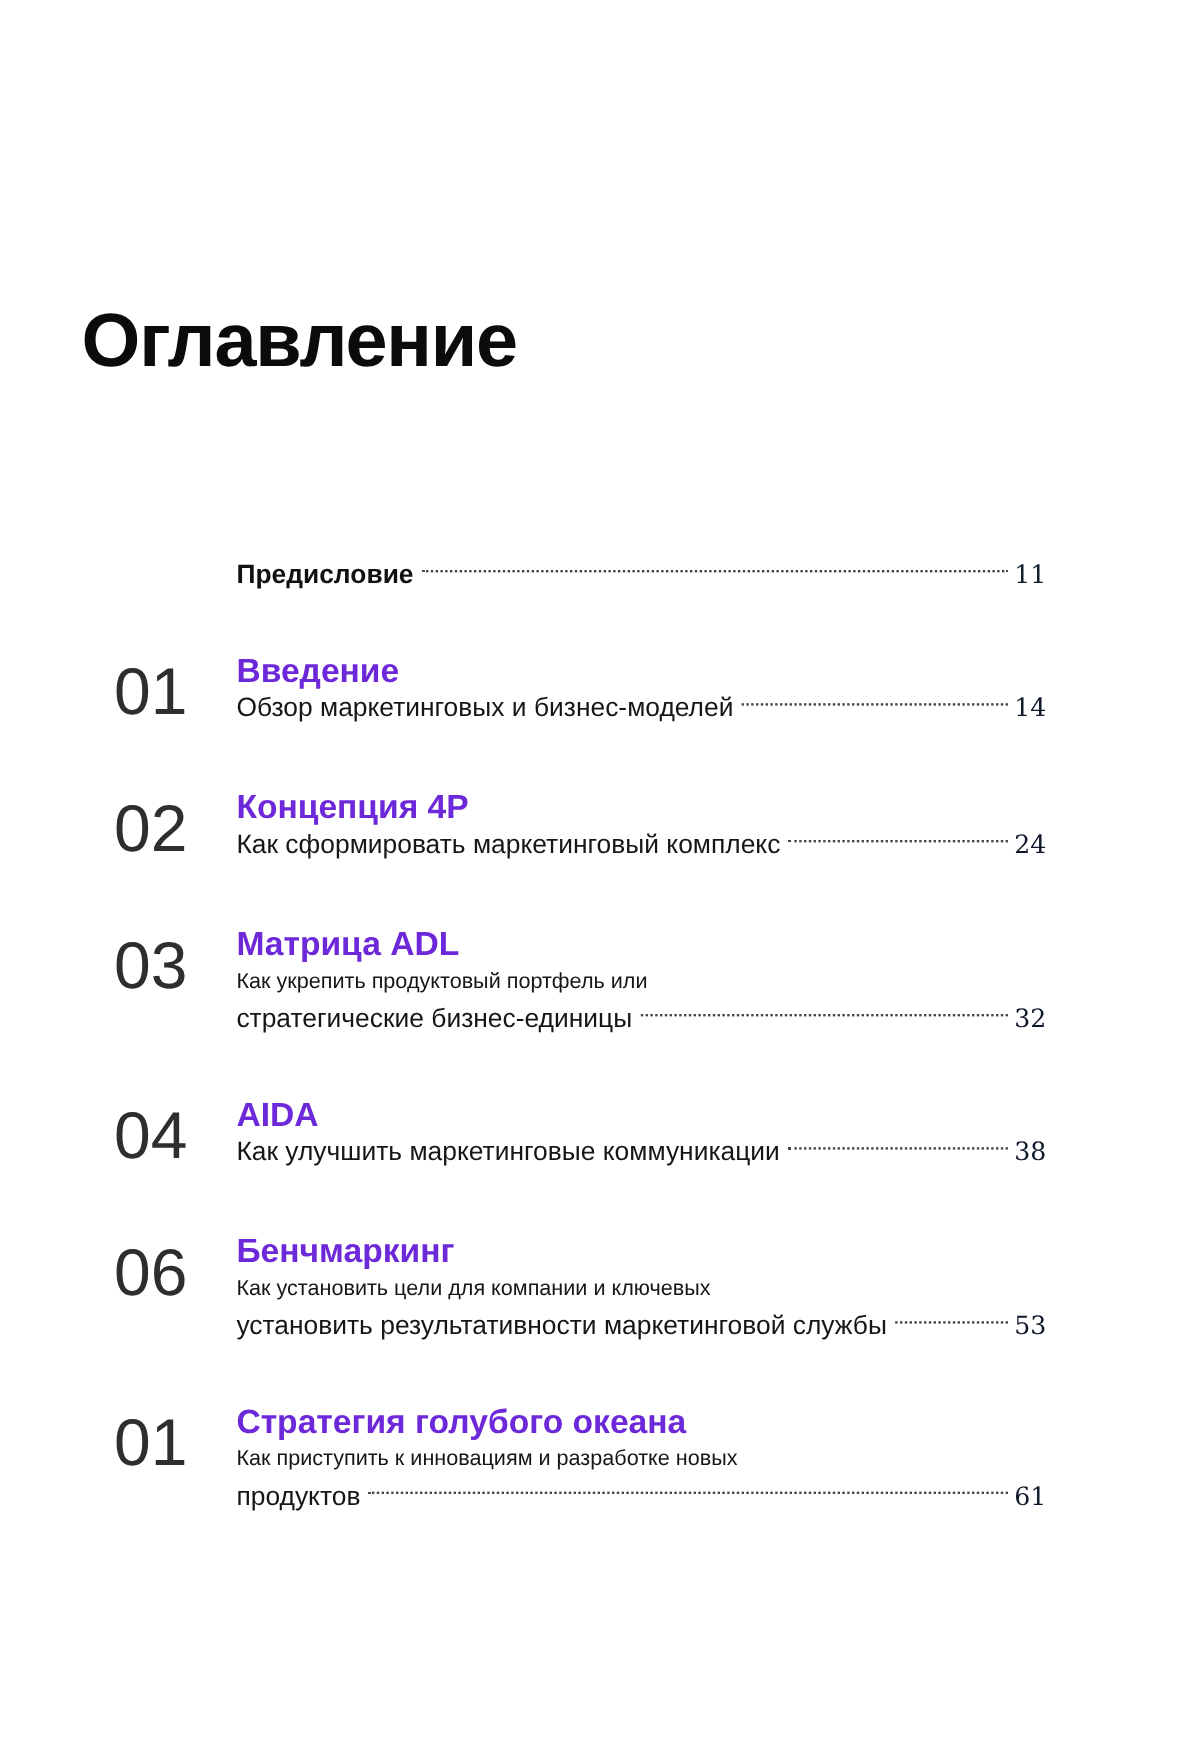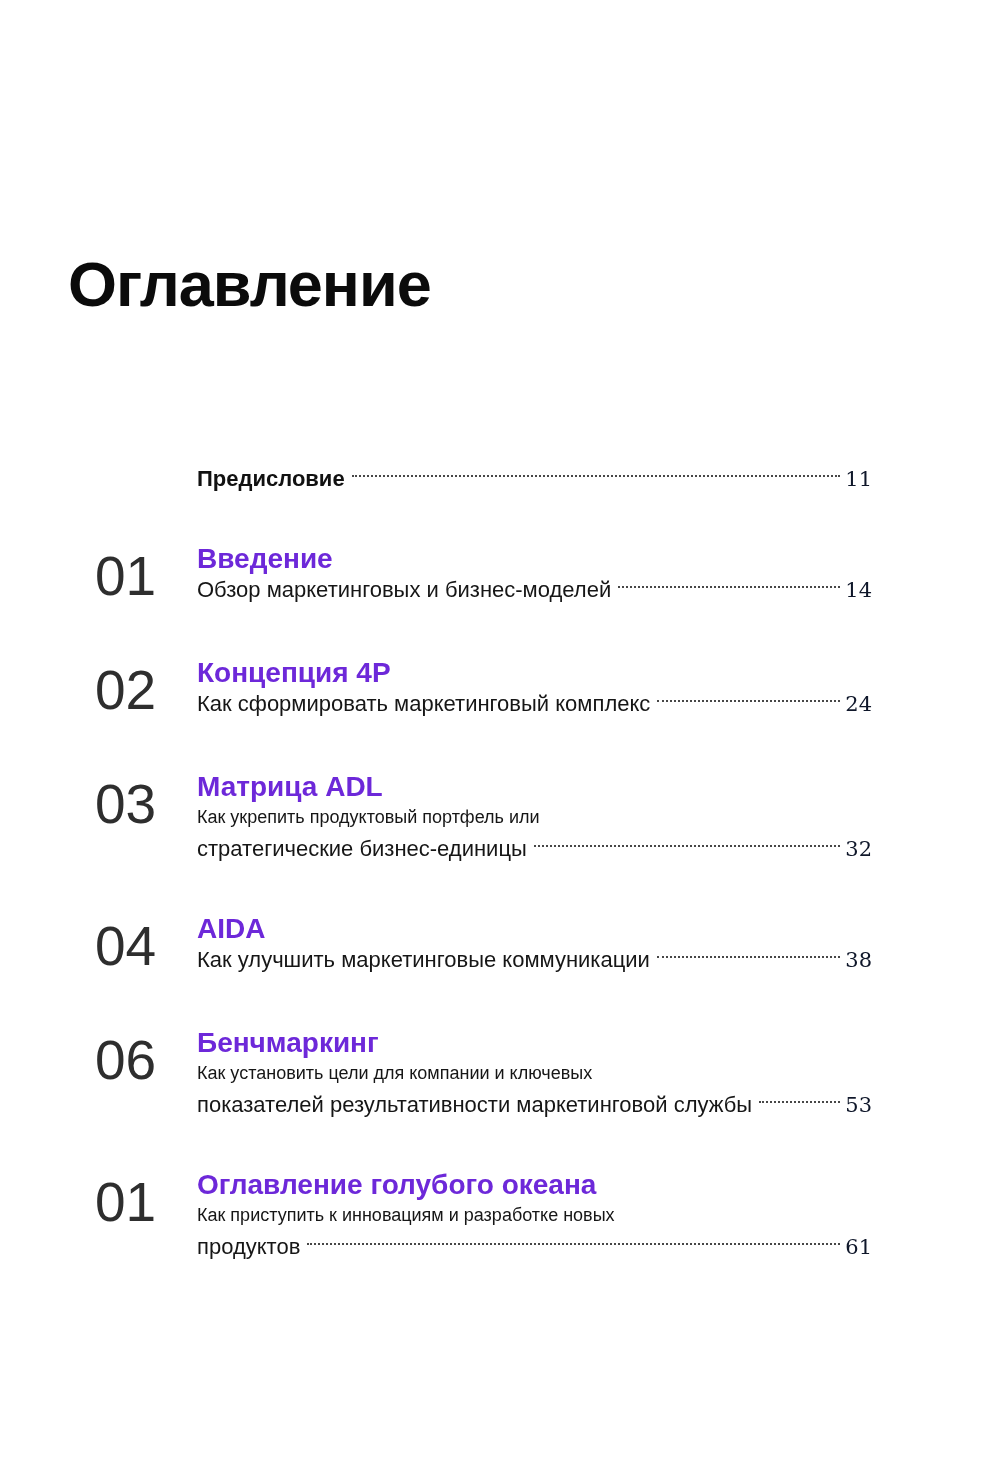--- a/index.html
+++ b/index.html
@@ -151,31 +151,31 @@
       </div>
     </div>
 
 
     <div class="entry">
       <div class="num-col">06</div>
       <div class="entry-body">
         <div class="entry-title">Бенчмаркинг</div>
         <div class="sub-line">Как установить цели для компании и ключевых</div>
         <div class="leader-row">
-          <span class="lead-text">показателей результативности маркетинговой службы</span>
+          <span class="lead-text">установить результативности маркетинговой службы</span>
           <span class="filler"></span>
           <span class="pagenum">53</span>
         </div>
       </div>
     </div>
 
     <div class="entry">
       <div class="num-col">01</div>
       <div class="entry-body">
-        <div class="entry-title">Оглавление голубого океана</div>
+        <div class="entry-title">Стратегия голубого океана</div>
         <div class="sub-line">Как приступить к инновациям и разработке новых</div>
         <div class="leader-row">
           <span class="lead-text">продуктов</span>
           <span class="filler"></span>
           <span class="pagenum">61</span>
         </div>
       </div>
     </div>
 
   </div>

